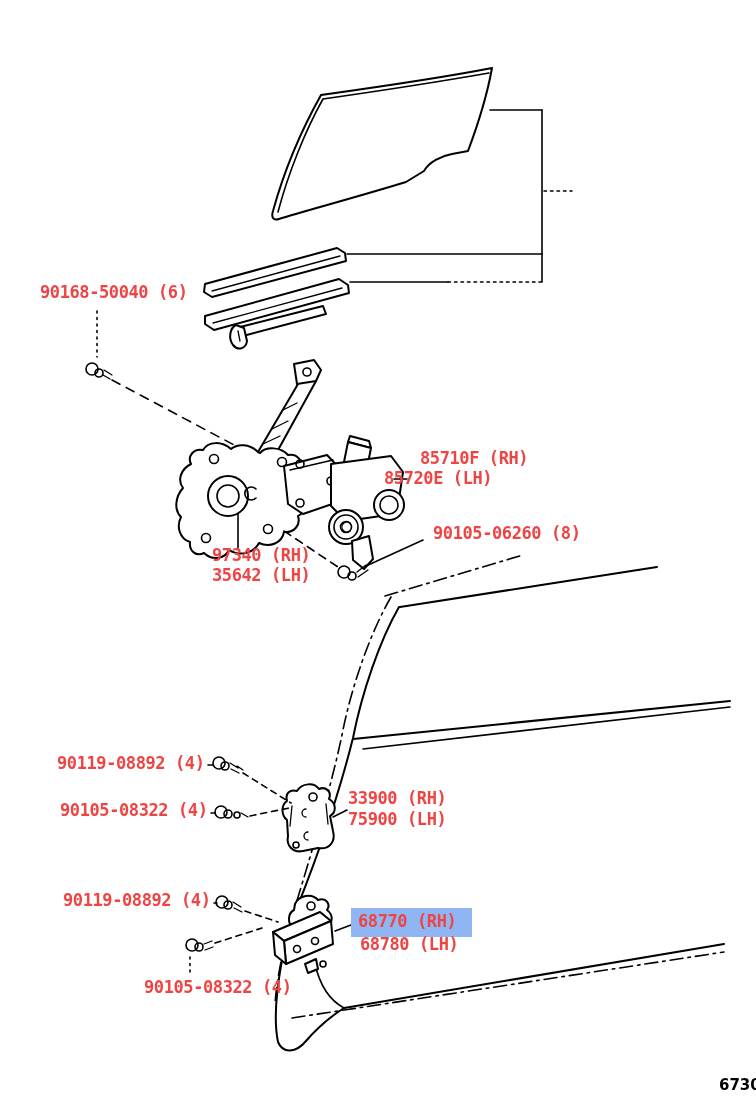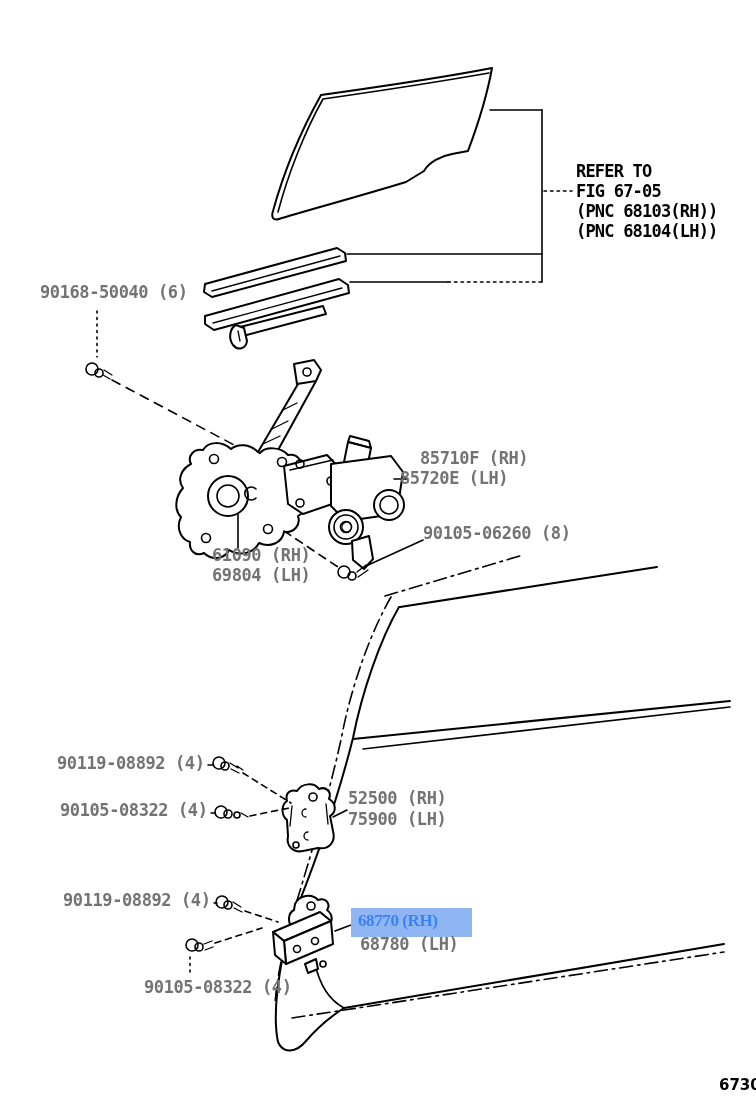--- a/index.html
+++ b/index.html
@@ -5,21 +5,21 @@
   html,body{margin:0;padding:0;background:#fff;}
   .stage{position:relative;width:756px;height:1108px;background:#ffffff;overflow:hidden;
          font-family:"DejaVu Sans Mono",monospace;}
   svg.art{position:absolute;left:0;top:0;}
   svg.art *{stroke:var(--line-color,#000);fill:none;stroke-linecap:round;stroke-linejoin:round;}
   svg.art .fw{fill:#ffffff;}
   svg.art .s2{stroke-width:2;}
   svg.art .s16{stroke-width:1.6;}
   svg.art .s13{stroke-width:1.3;}
   .lbl{position:absolute;font:bold 17px "DejaVu Sans Mono",monospace;letter-spacing:-0.4px;
-       line-height:1.1;white-space:pre;color:#737373;}
+       line-height:1.1;white-space:pre;color:#ef4444;}
   .note{position:absolute;left:576px;top:161px;}
   .note .nline{font:bold 17px "DejaVu Sans Mono",monospace;letter-spacing:-0.8px;
        line-height:20px;white-space:pre;color:#000;}
   .hl-box{position:absolute;left:351px;top:908px;width:121px;height:29px;}
   .hl-text{position:absolute;left:358px;top:911px;font:bold 17px "DejaVu Sans Mono",monospace;
        letter-spacing:-0.4px;white-space:pre;}
   .code{position:absolute;left:699px;top:1076px;font:bold 15px "DejaVu Sans",sans-serif;color:#000;margin-left:20px;}
 </style>
 </head>
 <body>
@@ -173,39 +173,33 @@
     </g>
     <g>
       <circle class="s16" cx="192" cy="945" r="6"></circle>
       <circle class="s16" cx="199" cy="947" r="4"></circle>
       <path class="s13" d="M 204,944 L 212,941 M 205,950 L 213,947"></path>
       <path class="s16" stroke-dasharray="6 5" d="M 215,943 L 262,928"></path>
       <path class="s16" stroke-dasharray="2 4.5" d="M 190,957 L 190,976"></path>
     </g>
   </svg>
 
-  <div class="note">
-    <div class="nline">REFER TO</div>
-    <div class="nline">FIG 67-05</div>
-    <div class="nline">(PNC 68103(RH))</div>
-    <div class="nline">(PNC 68104(LH))</div>
-  </div>
 
   <div class="lbl" style="left:40px;top:283px">90168-50040 (6)</div>
   <div class="lbl" style="left:420px;top:449px">85710F (RH)</div>
-  <div class="lbl" style="left:400px;top:469px">85720E (LH)</div>
-  <div class="lbl" style="left:423px;top:524px">90105-06260 (8)</div>
-  <div class="lbl" style="left:212px;top:546px">61090 (RH)</div>
-  <div class="lbl" style="left:212px;top:566px">69804 (LH)</div>
+  <div class="lbl" style="left:384px;top:469px">85720E (LH)</div>
+  <div class="lbl" style="left:433px;top:524px">90105-06260 (8)</div>
+  <div class="lbl" style="left:212px;top:546px">97340 (RH)</div>
+  <div class="lbl" style="left:212px;top:566px">35642 (LH)</div>
   <div class="lbl" style="left:57px;top:754px">90119-08892 (4)</div>
   <div class="lbl" style="left:60px;top:801px">90105-08322 (4)</div>
-  <div class="lbl" style="left:348px;top:789px">52500 (RH)</div>
+  <div class="lbl" style="left:348px;top:789px">33900 (RH)</div>
   <div class="lbl" style="left:348px;top:810px">75900 (LH)</div>
   <div class="lbl" style="left:63px;top:891px">90119-08892 (4)</div>
 
   <div class="hl-box" style="background: rgb(143, 182, 242);"></div>
-  <div class="hl-text" style="color: #3b82f6; font-family: Liberation Serif, serif;">68770 (RH)</div>
+  <div class="hl-text" style="color: #ef4444;">68770 (RH)</div>
 
   <div class="lbl" style="left:360px;top:935px">68780 (LH)</div>
   <div class="lbl" style="left:144px;top:978px">90105-08322 (4)</div>
 
   <div class="code">673082C</div>
 </div>
 
 </body></html>

